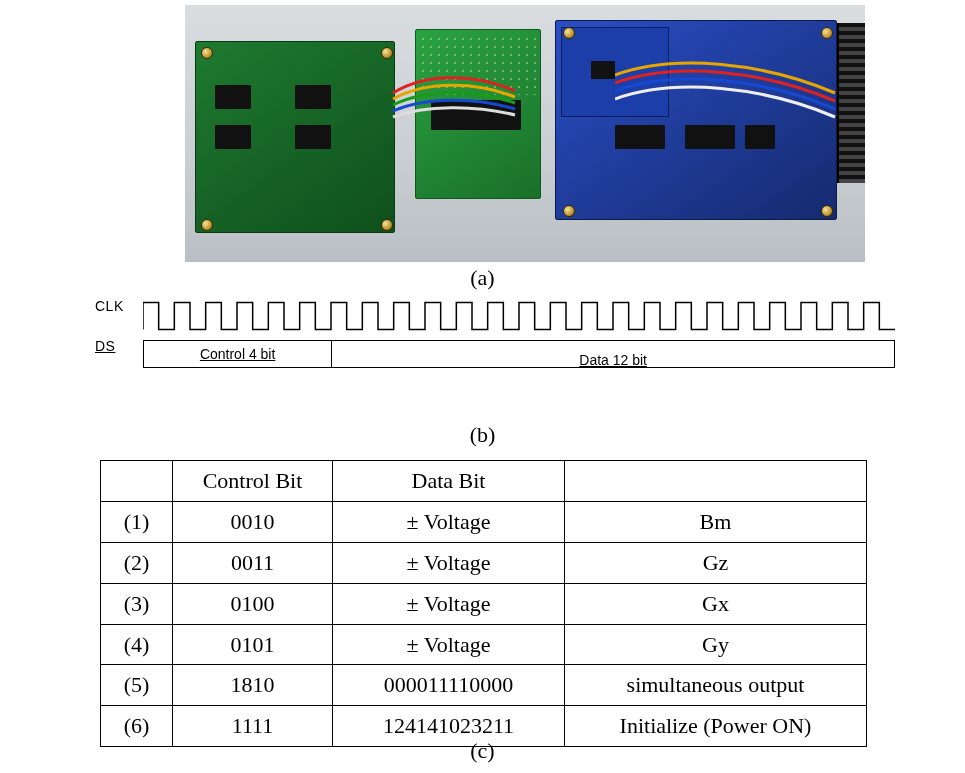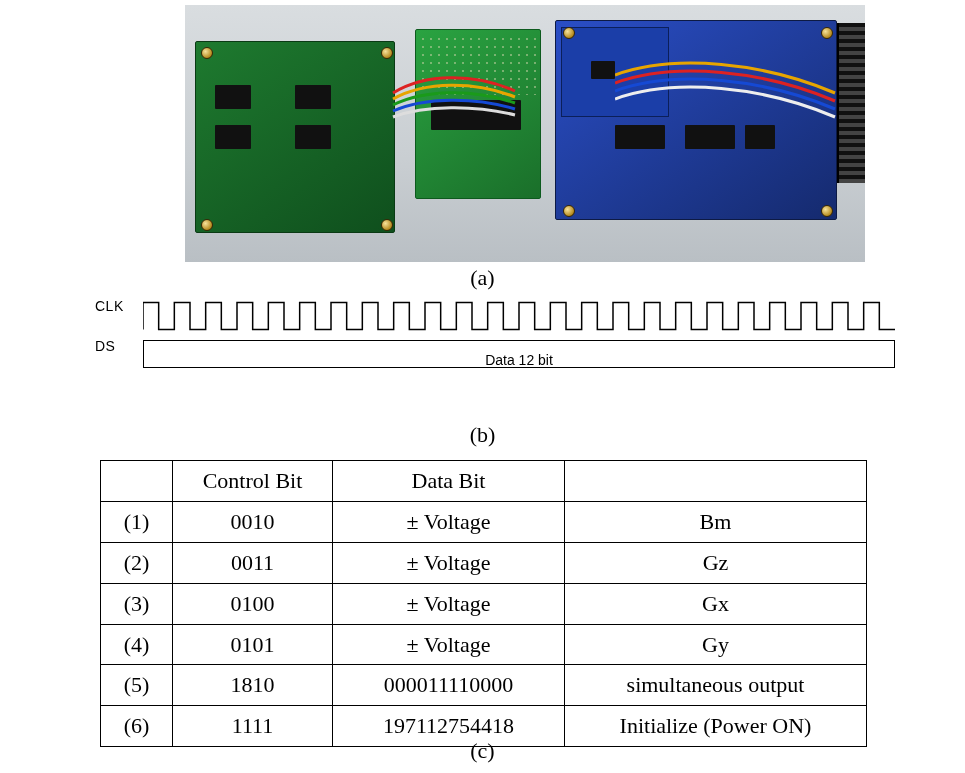--- a/index.html
+++ b/index.html
@@ -101,21 +101,21 @@
       left: 95px;
       top: 298px;
       width: 800px;
       height: 120px;
     }
     .timing-row {
       display: flex;
       align-items: flex-start;
       height: 36px;
     }
-    .timing-row + .timing-row { margin-top: 4px; }
+    .timing-row + .timing-row { margin-top: 4px; text-decoration: underline; }
     .timing-label {
       width: 48px;
       font-size: 14px;
       font-family: Arial, sans-serif;
       letter-spacing: 0.5px;
     }
     .timing-body {
       position: relative;
       flex: 1;
       height: 100%;
@@ -216,20 +216,21 @@
     <div class="timing-body">
       <svg class="clk-svg" viewBox="0 0 750 32" preserveAspectRatio="none">
         <path id="clk-path" fill="none" stroke="#000" stroke-width="1.5" d="M0 28 L0 28 L0 4 L15.625 4 L15.625 28 L31.25 28 L31.25 28 L31.25 4 L46.875 4 L46.875 28 L62.5 28 L62.5 28 L62.5 4 L78.125 4 L78.125 28 L93.75 28 L93.75 28 L93.75 4 L109.375 4 L109.375 28 L125 28 L125 28 L125 4 L140.625 4 L140.625 28 L156.25 28 L156.25 28 L156.25 4 L171.875 4 L171.875 28 L187.5 28 L187.5 28 L187.5 4 L203.125 4 L203.125 28 L218.75 28 L218.75 28 L218.75 4 L234.375 4 L234.375 28 L250 28 L250 28 L250 4 L265.625 4 L265.625 28 L281.25 28 L281.25 28 L281.25 4 L296.875 4 L296.875 28 L312.5 28 L312.5 28 L312.5 4 L328.125 4 L328.125 28 L343.75 28 L343.75 28 L343.75 4 L359.375 4 L359.375 28 L375 28 L375 28 L375 4 L390.625 4 L390.625 28 L406.25 28 L406.25 28 L406.25 4 L421.875 4 L421.875 28 L437.5 28 L437.5 28 L437.5 4 L453.125 4 L453.125 28 L468.75 28 L468.75 28 L468.75 4 L484.375 4 L484.375 28 L500 28 L500 28 L500 4 L515.625 4 L515.625 28 L531.25 28 L531.25 28 L531.25 4 L546.875 4 L546.875 28 L562.5 28 L562.5 28 L562.5 4 L578.125 4 L578.125 28 L593.75 28 L593.75 28 L593.75 4 L609.375 4 L609.375 28 L625 28 L625 28 L625 4 L640.625 4 L640.625 28 L656.25 28 L656.25 28 L656.25 4 L671.875 4 L671.875 28 L687.5 28 L687.5 28 L687.5 4 L703.125 4 L703.125 28 L718.75 28 L718.75 28 L718.75 4 L734.375 4 L734.375 28 L750 28"></path>
       </svg>
     </div>
   </div>
   <div class="timing-row">
     <div class="timing-label">DS</div>
     <div class="timing-body">
       <div class="ds-bar">
+        <div class="ds-seg seg-control">Control 4 bit</div>
         <div class="ds-seg seg-data">Data 12 bit</div>
       </div>
     </div>
   </div>
 </div>
 <div class="figure-label label-b">(b)</div>
 
 <div class="table-wrap">
   <table class="ctrl">
     <colgroup>
@@ -273,19 +274,19 @@
         </tr>
         <tr>
           <td>(5)</td>
           <td>1810</td>
           <td>000011110000</td>
           <td>simultaneous output</td>
         </tr>
         <tr>
           <td>(6)</td>
           <td>1111</td>
-          <td>197112754418</td>
+          <td>124141023211</td>
           <td>Initialize (Power ON)</td>
         </tr>
       </tbody>
   </table>
 </div>
 <div class="figure-label label-c">(c)</div>
 
 </body></html>

